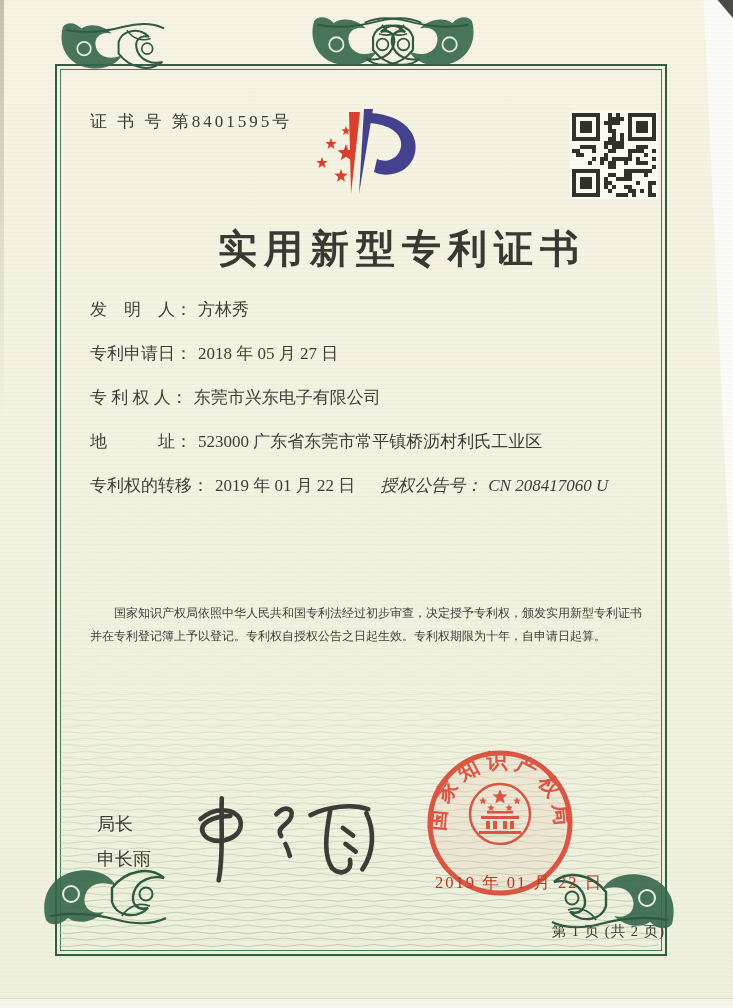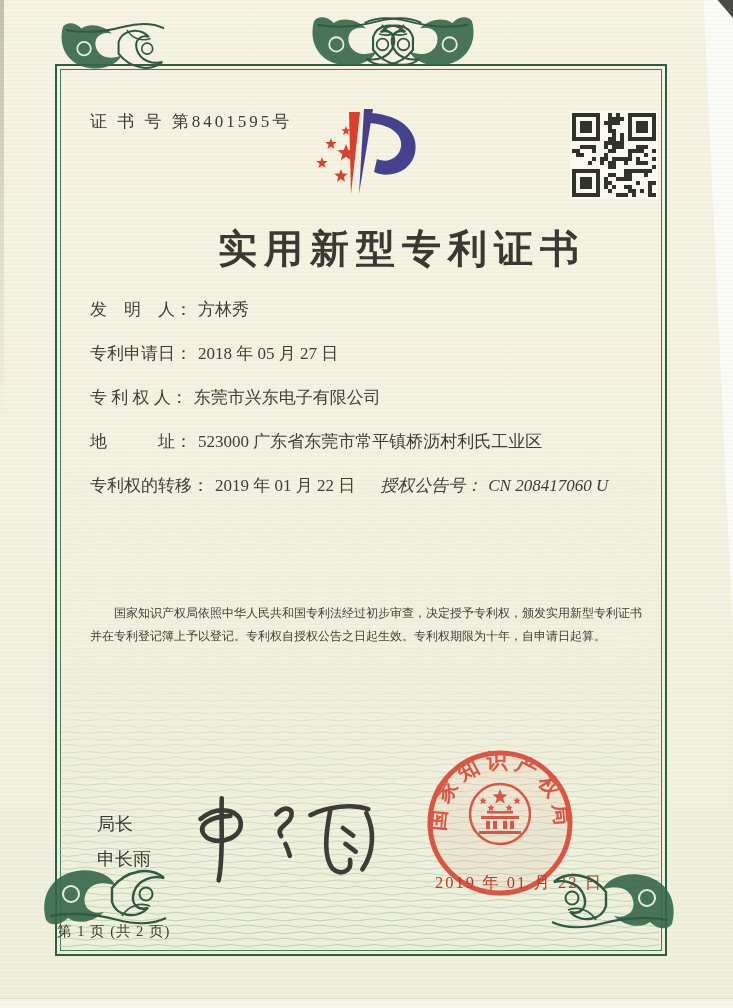--- a/index.html
+++ b/index.html
@@ -82,21 +82,21 @@
   .signature{position:absolute;left:128px;top:716px;width:200px;height:105px;}
 
   .seal{position:absolute;left:368px;top:684px;width:150px;height:150px;
     opacity:.88;mix-blend-mode:multiply;}
   .seal-date{
     position:absolute;left:378px;top:806px;width:200px;
     font-size:16.5px;letter-spacing:2px;color:#c23524;
   }
 
   .page-footer{
-    position:absolute;left:0;top:856px;width:100%;text-align:left;
+    position:absolute;left:0;top:856px;width:100%;text-align:right;
     font-size:14.5px;color:#3c3a34;letter-spacing:1px;
   }
   .back-note{
     position:absolute;left:55px;top:962px;width:608px;text-align:center;
     font-size:15px;font-weight:600;color:#3a382f;letter-spacing:2px;z-index:3;
   }
 
   .orn{position:absolute;z-index:4;overflow:visible;}
   .orn-bl{left:38px;top:852px;width:130px;height:76px;}
   .orn-br{left:550px;top:856px;width:130px;height:76px;transform:scaleX(-1);}

